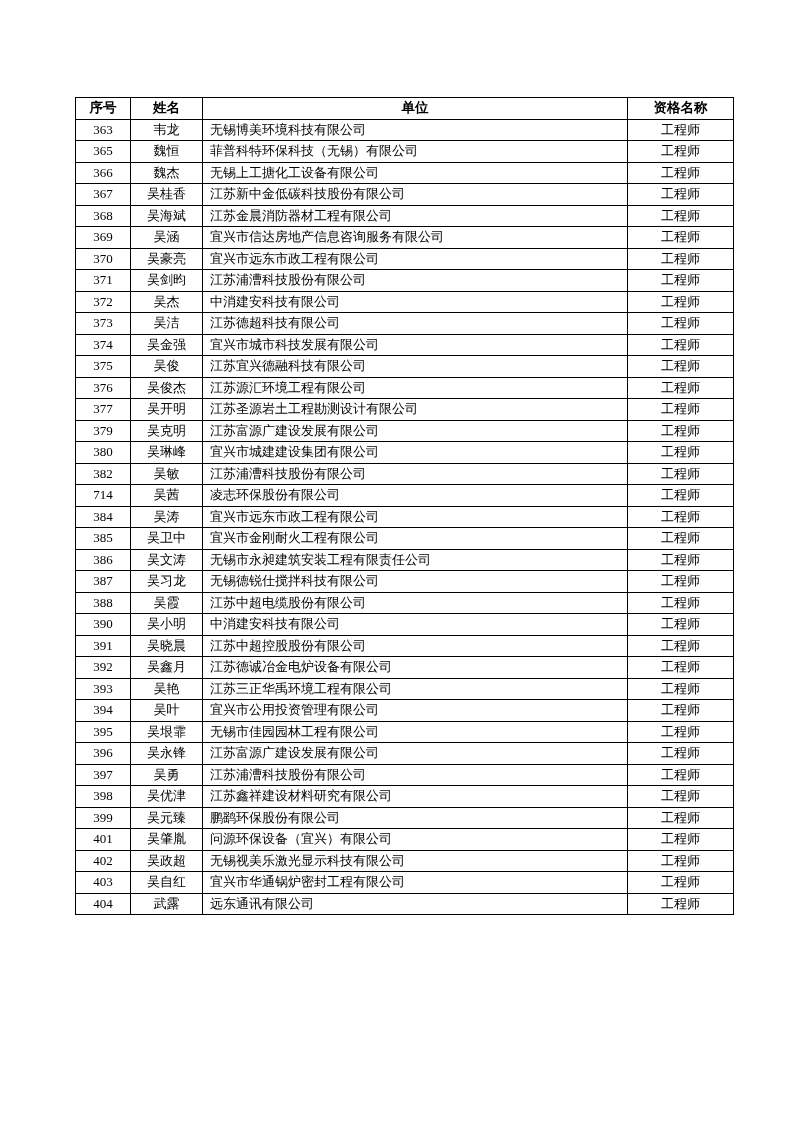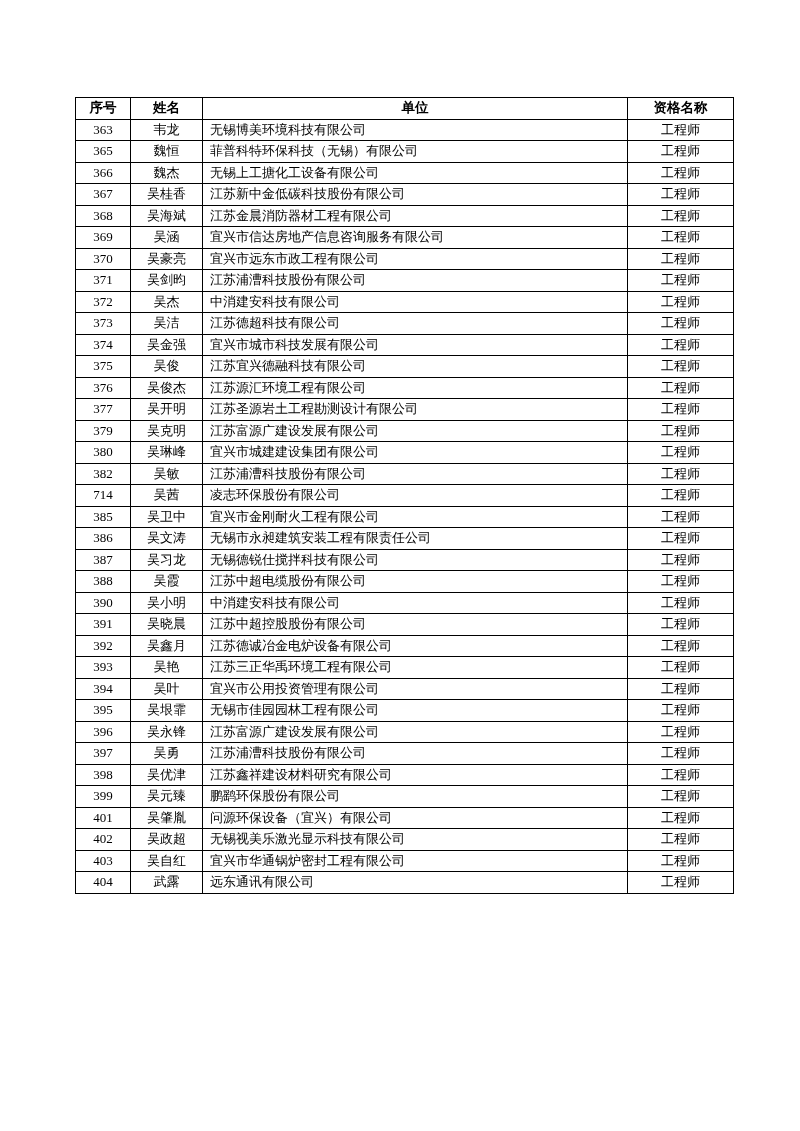--- a/index.html
+++ b/index.html
@@ -175,20 +175,26 @@
           <td class="company">江苏浦漕科技股份有限公司</td>
           <td>工程师</td>
         </tr>
         <tr>
           <td>714</td>
           <td>吴茜</td>
           <td class="company">凌志环保股份有限公司</td>
           <td>工程师</td>
         </tr>
         <tr>
+          <td>384</td>
+          <td>吴涛</td>
+          <td class="company">宜兴市远东市政工程有限公司</td>
+          <td>工程师</td>
+        </tr>
+        <tr>
           <td>385</td>
           <td>吴卫中</td>
           <td class="company">宜兴市金刚耐火工程有限公司</td>
           <td>工程师</td>
         </tr>
         <tr>
           <td>386</td>
           <td>吴文涛</td>
           <td class="company">无锡市永昶建筑安装工程有限责任公司</td>
           <td>工程师</td>

